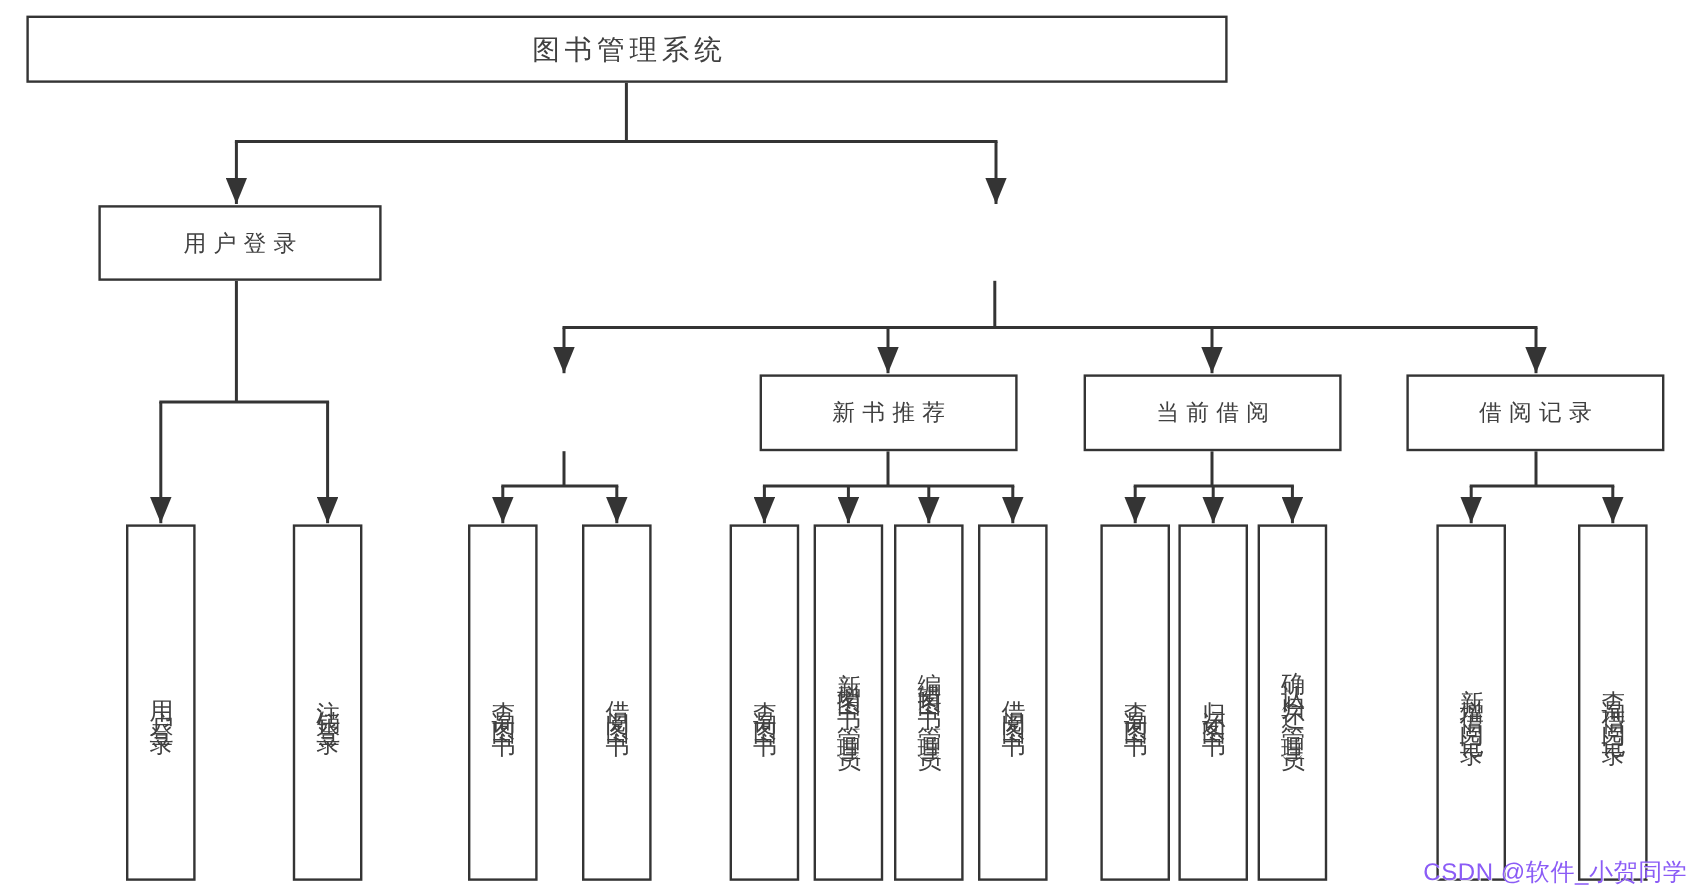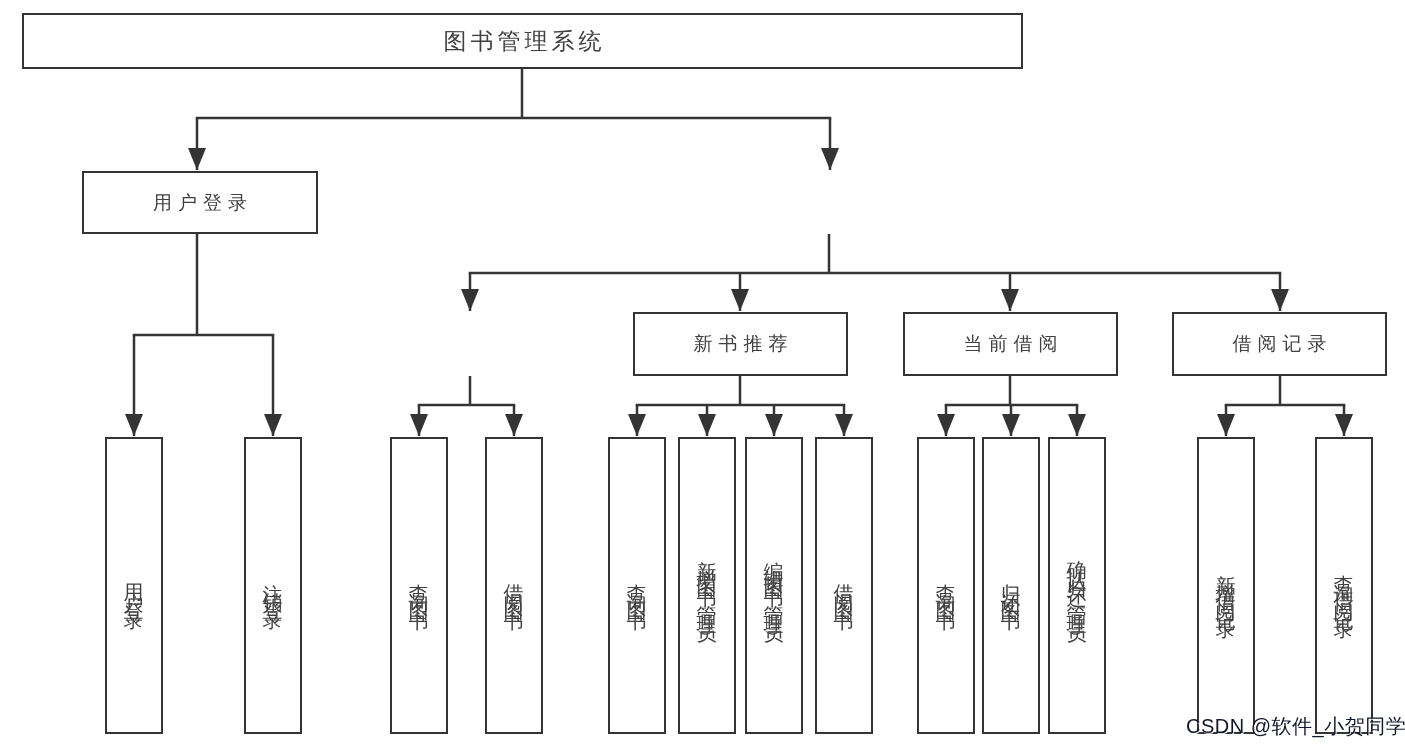--- a/index.html
+++ b/index.html
@@ -42,21 +42,21 @@
     writing-mode: vertical-rl;
     text-orientation: mixed;
     font-size: 20px;
     letter-spacing: 9px;
     line-height: 1;
   }
   .watermark {
     position: absolute;
     left: 1186px; top: 713px;
     font-size: 20px;
-    color: #0f172a;
+    color: #8b5cf6;
     letter-spacing: 0.5px;
     white-space: nowrap;
     text-shadow: 1px 1px 0 rgba(255,255,255,0.85);
     z-index: 5;
   }
 </style>
 </head>
 <body>
 
 <div class="stage">

